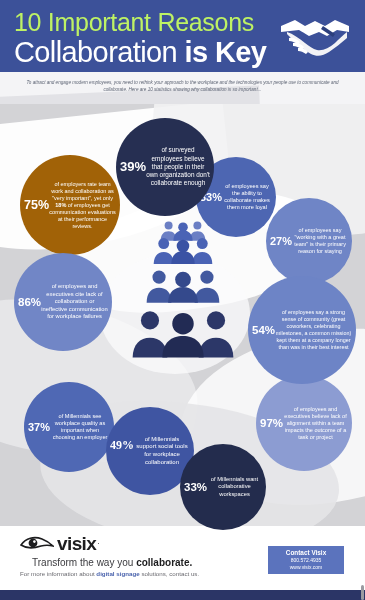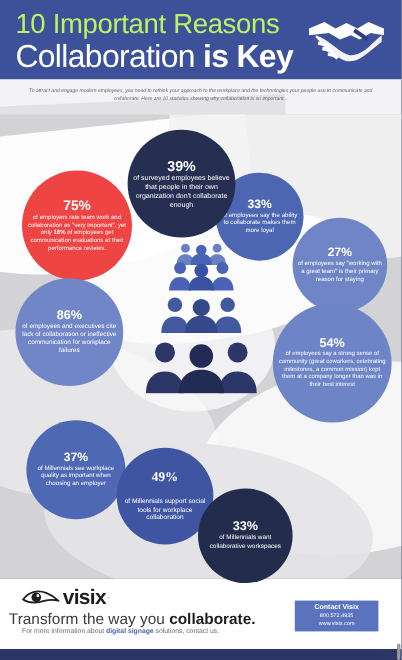--- a/index.html
+++ b/index.html
@@ -97,21 +97,21 @@
   
   .people { position: absolute; left: 50%; transform: translateX(-50%); }
   .pg1 { top: 116px; width: 48px; }
   .pg2 { top: 132px; width: 62px; }
   .pg3 { top: 164px; width: 76px; }
   .pg4 { top: 204px; width: 104px; }
 
   
   .stat {
     position: absolute; border-radius: 50%;
-    display: flex; flex-direction: column;
+    display: flex; flex-direction: row;
     align-items: center; justify-content: center;
     text-align: center; color: #ffffff;
     padding: 4px;
   }
   .stat .pct { font-weight: 700; display: block; }
   .stat .txt { display: block; }
 
   
   #c39  { left: 116px; top: 118px; width: 98px;  height: 98px;  background: #262f52; z-index: 7; }
   #c39 .pct { font-size: 13px; margin-bottom: 1px; }
@@ -161,22 +161,22 @@
     padding-left: 37px;
   }
   .logo-row { position: absolute; left: 20px; top: 8px; display: flex; align-items: center; }
   .eye { width: 34px; height: 16px; }
   .logo-word {
     font-size: 19px; font-weight: 700; color: #1d1d1f;
     letter-spacing: -0.6px; margin-left: 3px; line-height: 19px;
   }
   .logo-tm { font-size: 7px; color: #1d1d1f; vertical-align: top; margin-left: 1px; }
   .tagline {
-    position: absolute; left: 8px; top: 31px;
-    font-size: 14px; color: #3b3b3f; line-height: 11px;
+    position: absolute; left: 32px; top: 31px;
+    font-size: 10px; color: #3b3b3f; line-height: 11px;
   }
   .tagline b { font-weight: 700; color: #1d1d1f; }
   .subtag {
     position: absolute; left: 20px; top: 43px;
     font-size: 6.2px; color: #6a6a70; line-height: 9px;
   }
   .subtag a { color: #4a63ad; font-weight: 700; text-decoration: none; }
   .contact-box {
     position: absolute; left: 268px; top: 546px; width: 76px; height: 28px;
     background: #5b73bd; color: #ffffff; text-align: center;
@@ -286,40 +286,44 @@
   <div class="stat" id="c39" style="background: rgb(38, 47, 82);">
     <span class="pct">39%</span>
     <span class="txt">of surveyed employees believe that people in their own organization don't collaborate enough</span>
   </div>
 
   <div class="stat" id="c33a" style="background: rgb(77, 102, 178);">
     <span class="pct">33%</span>
     <span class="txt">of employees say the ability to collaborate makes them more loyal</span>
   </div>
 
-  <div class="stat" id="c75" style="background: #ef4444;">
+  <div class="stat" id="c75" style="background: #a16207;">
     <span class="pct">75%</span>
     <span class="txt"><span>of employers rate team work and collaboration as "very important", yet only </span><b>18%</b><span> of employees get communication evaluations at their performance reviews.</span></span>
   </div>
 
   <div class="stat" id="c37" style="background: rgb(111, 133, 198);">
     <span class="pct">27%</span>
     <span class="txt">of employees say "working with a great team" is their primary reason for staying</span>
   </div>
 
   <div class="stat" id="c86" style="background: rgb(113, 134, 198);">
     <span class="pct">86%</span>
     <span class="txt">of employees and executives cite lack of collaboration or ineffective communication for workplace failures</span>
   </div>
 
   <div class="stat" id="c54" style="background: rgb(109, 132, 198);">
     <span class="pct">54%</span>
     <span class="txt">of employees say a strong sense of community (great coworkers, celebrating milestones, a common mission) kept them at a company longer than was in their best interest</span>
   </div>
 
+  <div class="stat" id="c97" style="background: rgb(140, 156, 210);">
+    <span class="pct">97%</span>
+    <span class="txt">of employees and executives believe lack of alignment within a team impacts the outcome of a task or project</span>
+  </div>
 
   <div class="stat" id="c78" style="background: rgb(79, 104, 180);">
     <span class="pct">37%</span>
     <span class="txt">of Millennials see workplace quality as important when choosing an employer</span>
   </div>
 
   <div class="stat" id="c49" style="background: rgb(63, 85, 162);">
     <span class="pct">49%</span>
     <span class="txt">of Millennials support social tools for workplace collaboration</span>
   </div>

